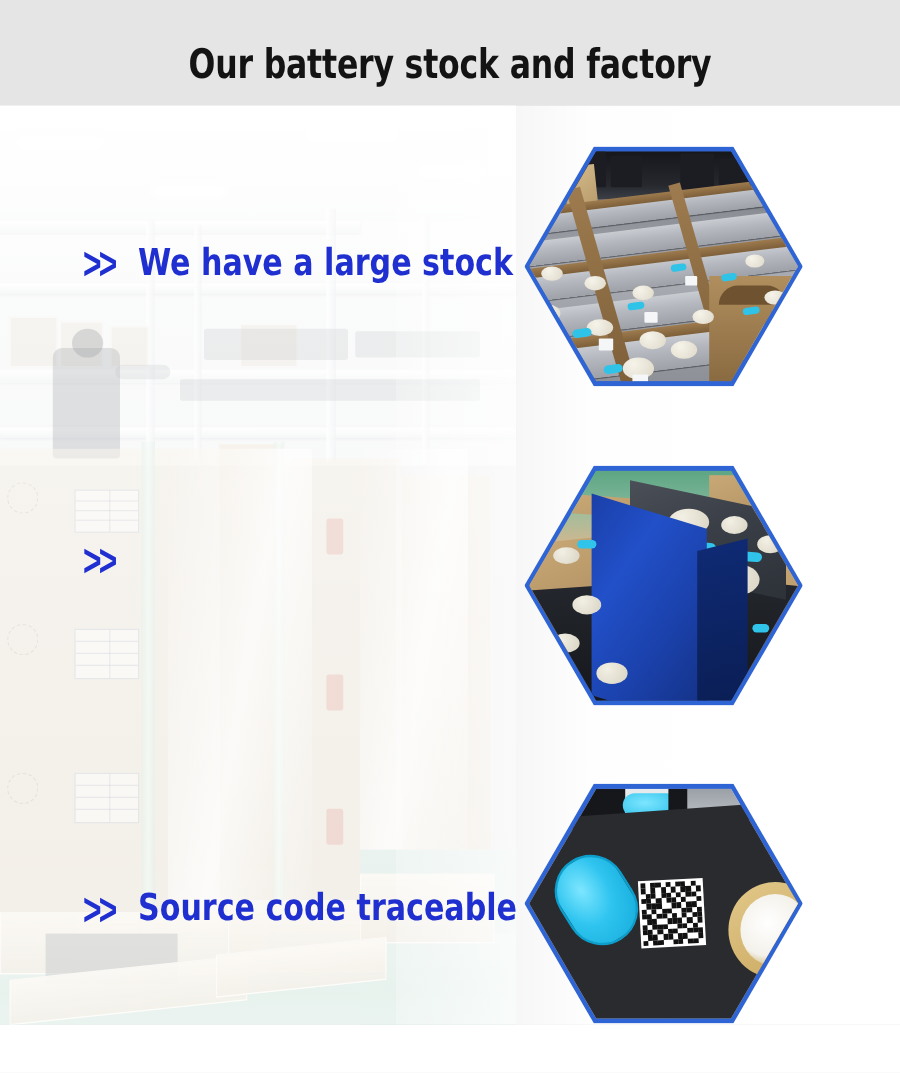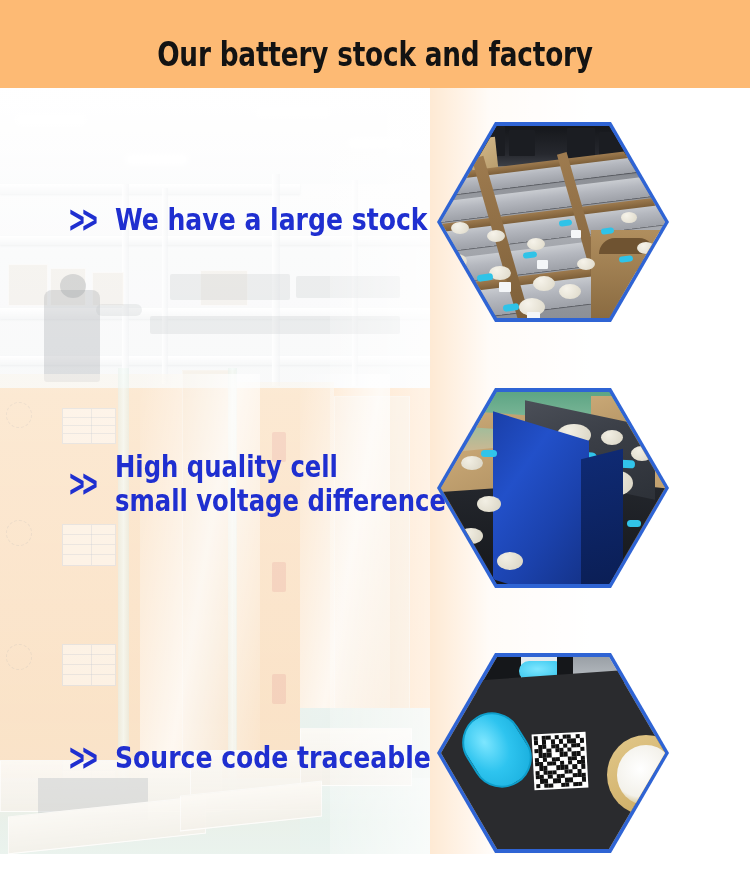--- a/index.html
+++ b/index.html
@@ -8,21 +8,21 @@
     background: #ffffff;
   }
   body {
     font-family: "Liberation Sans", sans-serif;
   }
   .page {
     position: relative;
     width: 750px;
     height: 854px;
     overflow: hidden;
-    background: #fdba74;
+    background: #e5e5e5;
   }
 
   
   .bg-photo {
     position: absolute;
     left: 0;
     top: 88px;
     width: 750px;
     height: 806px;
     overflow: hidden;
@@ -416,24 +416,20 @@
 
   <div class="title">Our battery stock and factory</div>
 
   <div class="feature" id="feature-1">
     <span class="chev">&gt;&gt;</span>
     <span class="feat-text">We have a large stock</span>
   </div>
 
   <div class="feature" id="feature-2">
     <span class="chev">&gt;&gt;</span>
-    <span style="display:inline-block;">
-      <span class="feat-text" style="display:block;">High quality cell</span>
-      <span class="feat-text" style="display:block;">small voltage difference</span>
-    </span>
   </div>
 
   <div class="feature" id="feature-3">
     <span class="chev">&gt;&gt;</span>
     <span class="feat-text">Source code traceable</span>
   </div>
 
   <div class="hex" id="hex-1">
     <div class="hex-border"></div>
     <div class="hex-img">

